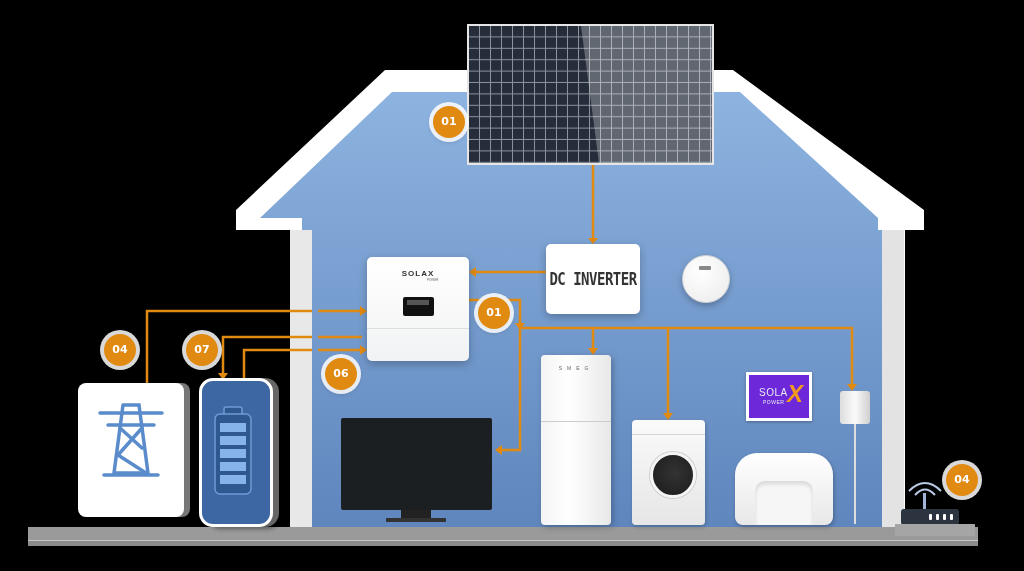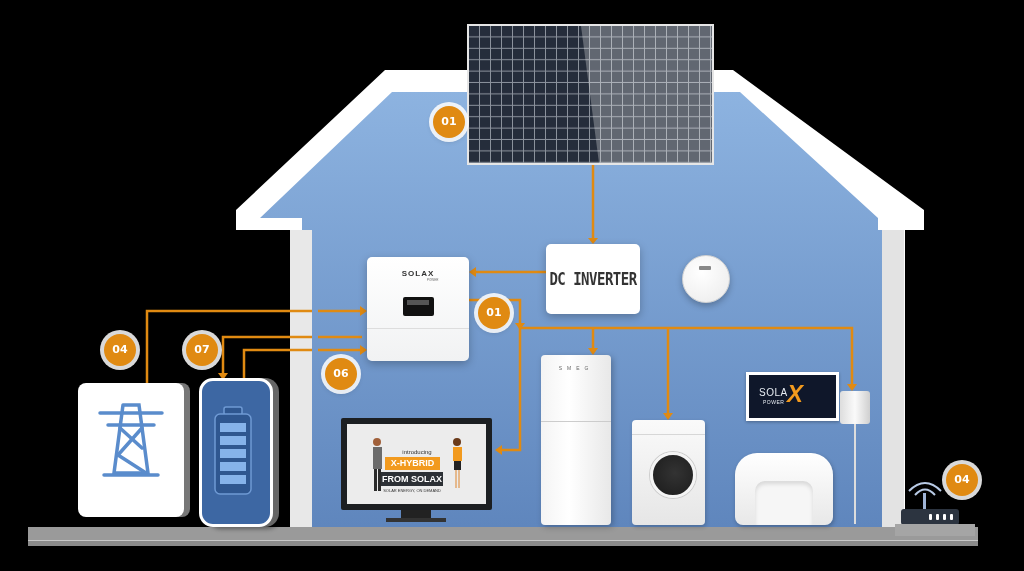--- a/index.html
+++ b/index.html
@@ -24,21 +24,21 @@
   .tv .t3{position:absolute;left:34px;top:48px;width:62px;height:14px;background:#2c3035;color:#fff;font-weight:bold;font-size:9px;text-align:center;line-height:14px;}
   .tv .t4{position:absolute;left:30px;top:64px;width:70px;text-align:center;font-size:4px;color:#333;}
   .fridge{position:absolute;left:541px;top:355px;width:70px;height:170px;background:linear-gradient(90deg,#f4f4f4,#fff 40%,#e8e8e8);border-radius:4px;box-shadow:2px 2px 6px rgba(0,0,0,0.25);}
   .fridge .logo{position:absolute;top:10px;left:0;right:0;text-align:center;font-size:5px;letter-spacing:5px;color:#666;}
   .fridge .split{position:absolute;top:66px;left:0;right:0;border-top:1px solid #ccc;}
   .washer{position:absolute;left:632px;top:420px;width:73px;height:105px;background:linear-gradient(#fafafa,#e6e6e6);border-radius:4px;box-shadow:1px 2px 4px rgba(0,0,0,0.2);}
   .washer .panel{position:absolute;top:0;left:0;right:0;height:14px;border-bottom:1px solid #d7d7d7;}
   .washer .door{position:absolute;left:18px;top:32px;width:40px;height:40px;border-radius:50%;background:radial-gradient(circle at 55% 45%,#333,#1a1a1a);border:3px solid #f4f4f4;box-shadow:0 0 0 1px #ccc;}
   .chair{position:absolute;left:735px;top:453px;width:98px;height:72px;background:linear-gradient(#fff,#e8e8e8);border-radius:22px 22px 8px 8px;box-shadow:1px 2px 4px rgba(0,0,0,0.25);}
   .chair .seat{position:absolute;left:20px;top:28px;width:58px;height:44px;background:#f6f6f6;border-radius:10px 10px 0 0;box-shadow:inset 0 3px 4px rgba(0,0,0,0.12);}
-  .poster{position:absolute;left:746px;top:372px;width:60px;height:43px;background:#0f172a;border:3px solid #fff;box-shadow:0 1px 3px rgba(0,0,0,0.3);padding-left:27px;}
+  .poster{position:absolute;left:746px;top:372px;width:60px;height:43px;background:#6d28d9;border:3px solid #fff;box-shadow:0 1px 3px rgba(0,0,0,0.3);}
   .poster .s{position:absolute;left:10px;top:12px;font-size:10px;color:#e7ecf2;letter-spacing:0.5px;}
   .poster .p{position:absolute;left:14px;top:24px;font-size:5px;color:#e7ecf2;letter-spacing:0.5px;}
   .poster .x{position:absolute;left:38px;top:5px;font-size:24px;font-weight:bold;color:#f29a1e;font-style:italic;}
   .lamp{position:absolute;left:840px;top:391px;width:30px;height:33px;background:linear-gradient(90deg,#ddd,#fafafa,#cfcfcf);border-radius:3px;}
   .lamp-pole{position:absolute;left:854px;top:424px;width:2px;height:100px;background:#ddd;}
   .meter{position:absolute;left:682px;top:255px;width:46px;height:46px;border-radius:50%;background:radial-gradient(circle at 40% 35%,#fff,#eaeaea);box-shadow:0 3px 6px rgba(0,0,0,0.25);border:1px solid #d0d0d0;}
   .meter i{position:absolute;left:16px;top:10px;width:12px;height:4px;background:#888;border-radius:1px;}
   .gridbox{position:absolute;left:78px;top:383px;width:106px;height:134px;background:#fff;border-radius:8px;box-shadow:6px 0 0 #777,8px 2px 4px rgba(0,0,0,0.4);}
   .battery{position:absolute;left:199px;top:378px;width:68px;height:143px;background:#3d67a3;border:3px solid #fff;border-radius:14px;box-shadow:6px 0 0 #666,8px 2px 4px rgba(0,0,0,0.4);}
   .router{position:absolute;left:901px;top:509px;width:58px;height:16px;background:#2c3440;border-radius:3px;}
@@ -117,37 +117,20 @@
       <i></i>
     </div>
   <div class="line"></div>
 </div>
 
 <div class="meter">
     <i></i>
   </div>
 
 <div class="tv">
-  <div class="screen">
-    <svg width="139" height="80" style="position:absolute;left:0;top:0">
-      <circle cx="30" cy="18" r="4" fill="#a0603a"></circle>
-      <rect x="26" y="23" width="9" height="22" fill="#6b6b6b"></rect>
-      <rect x="27" y="45" width="3" height="22" fill="#2a2a2a"></rect>
-      <rect x="31" y="45" width="3" height="22" fill="#2a2a2a"></rect>
-      <circle cx="110" cy="18" r="4" fill="#6a3a1a"></circle>
-      <rect x="106" y="23" width="9" height="14" fill="#f29a1e"></rect>
-      <rect x="107" y="37" width="7" height="9" fill="#222"></rect>
-      <rect x="108" y="46" width="2" height="18" fill="#e5b98d"></rect>
-      <rect x="111" y="46" width="2" height="18" fill="#e5b98d"></rect>
-    </svg>
-    <div class="t1">introducing</div>
-    <div class="t2">X-HYBRID</div>
-    <div class="t3">FROM SOLAX</div>
-    <div class="t4">SOLAR ENERGY, ON DEMAND</div>
-  </div>
   <div class="stand"></div>
   <div class="base"></div>
 </div>
 
 <div class="fridge">
   <div class="logo">SMEG</div>
   <div class="split"></div>
 </div>
 
 <div class="washer">

